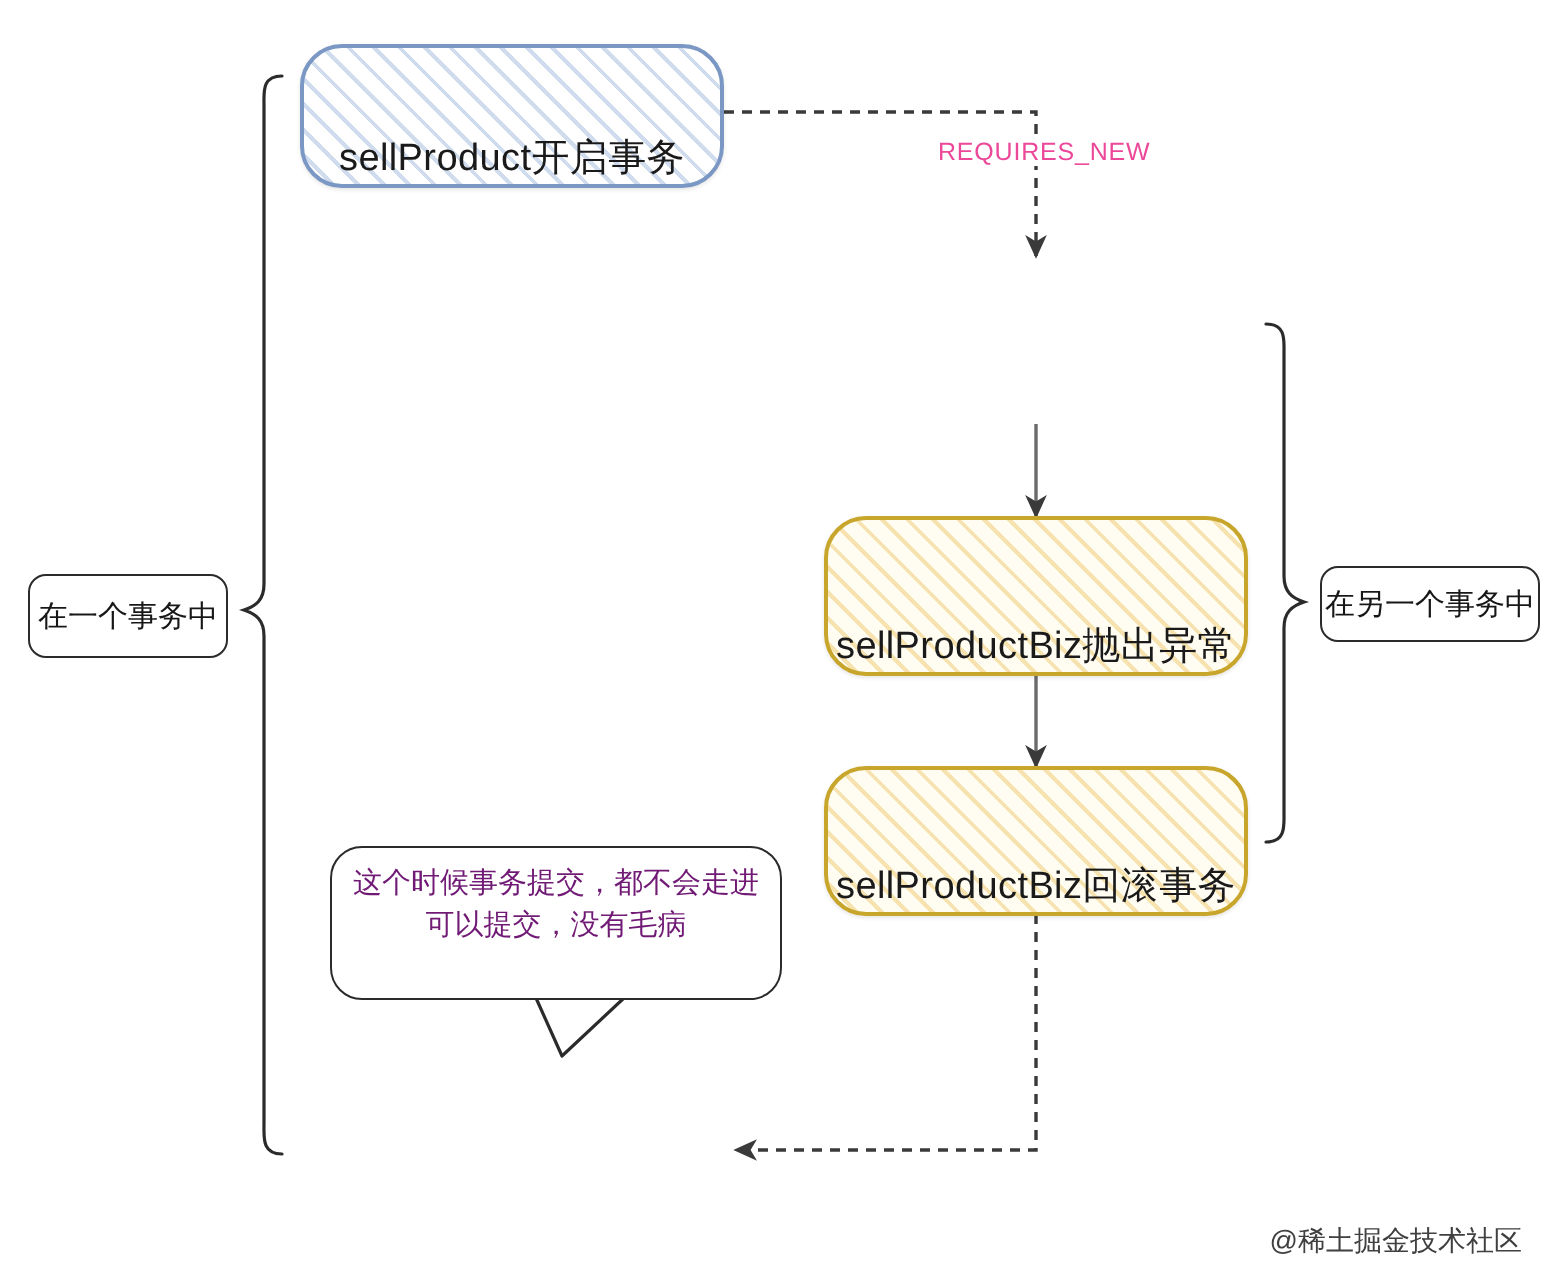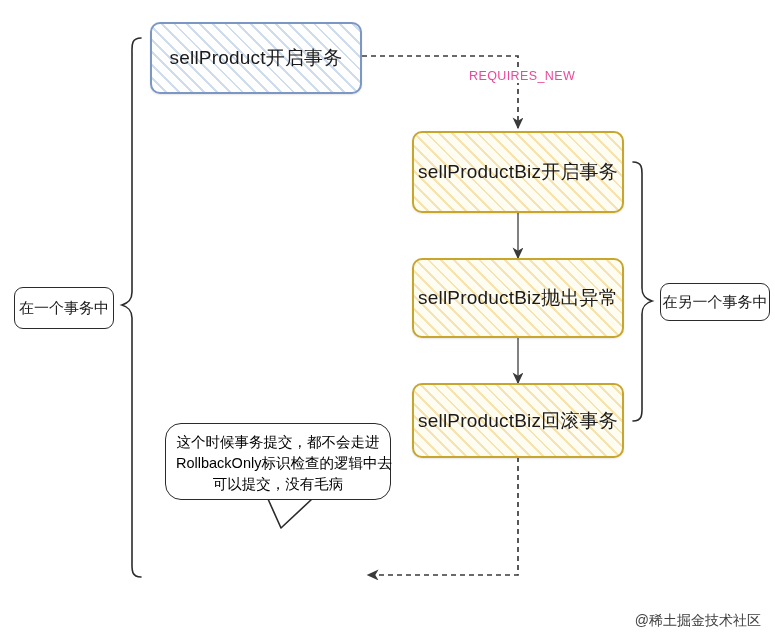--- a/index.html
+++ b/index.html
@@ -9,23 +9,23 @@
     font-family:"Liberation Sans","DejaVu Sans",sans-serif;
     overflow:hidden;
     position:relative;
   }
   #canvas{position:absolute;left:0;top:0;width:775px;height:642px;}
 
   
   .node{
     position:absolute;
     box-sizing:border-box;
-    display:flex;align-items:center;justify-content:center;
+    display:flex;align-items:flex-end;justify-content:center;
     text-align:center;
-    border-radius:10px;
+    border-radius:21px;
     color:#1a1a1a;
     font-size:19px;
     letter-spacing:.2px;
     z-index:3;
   }
   .node-blue{
     border:2px solid #7b97c4;
     background-color:#ffffff;
     background-image:repeating-linear-gradient(
         45deg,
@@ -62,21 +62,21 @@
 
   
   .callout{
     position:absolute;
     box-sizing:border-box;
     border:1.6px solid #2b2b2b;
     border-radius:16px;
     background:#ffffff;
     font-size:14.5px;
     line-height:1.45;
-    color:#000000;
+    color:#701a75;
     text-align:center;
     padding:8px 10px 6px 10px;
     z-index:5;
   }
   .callout .ln{display:block;white-space:nowrap;}
 
   
   .edge-label{
     position:absolute;
     font-size:12.5px;
@@ -152,40 +152,36 @@
     <g>
       <path d="M268,499 L281,528 L312,499" fill="#ffffff" stroke="#2b2b2b" stroke-width="1.6" stroke-linejoin="round"></path>
       <path d="M270,498 L311,498" stroke="#ffffff" stroke-width="3"></path>
     </g>
   </svg>
 
   <div class="node node-blue" style="left:150px;top:22px;width:212px;height:72px;">
     <span>sellProduct开启事务</span>
   </div>
 
-  <div class="node node-gold" style="left:412px;top:131px;width:212px;height:82px;">
-    <span>sellProductBiz开启事务</span>
-  </div>
 
   <div class="node node-gold" style="left:412px;top:383px;width:212px;height:75px;">
     <span>sellProductBiz回滚事务</span>
   </div>
 
   <div class="node node-gold" style="left:412px;top:258px;width:212px;height:80px;">
     <span>sellProductBiz抛出异常</span>
   </div>
 
 
   <div class="edge-label" style="left:466px;top:69px;">REQUIRES_NEW</div>
 
   <div class="tag" style="left:14px;top:287px;width:100px;height:42px;">在一个事务中</div>
 
   <div class="tag" style="left:660px;top:283px;width:110px;height:38px;">在另一个事务中</div>
 
   <div class="callout" style="left:165px;top:423px;width:226px;height:77px;">
     <span class="ln">这个时候事务提交，都不会走进</span>
-    <span class="ln">RollbackOnly标识检查的逻辑中去</span>
     <span class="ln">可以提交，没有毛病</span>
   </div>
 
   <div class="watermark">@稀土掘金技术社区</div>
 
 </div>
 
 </body></html>

